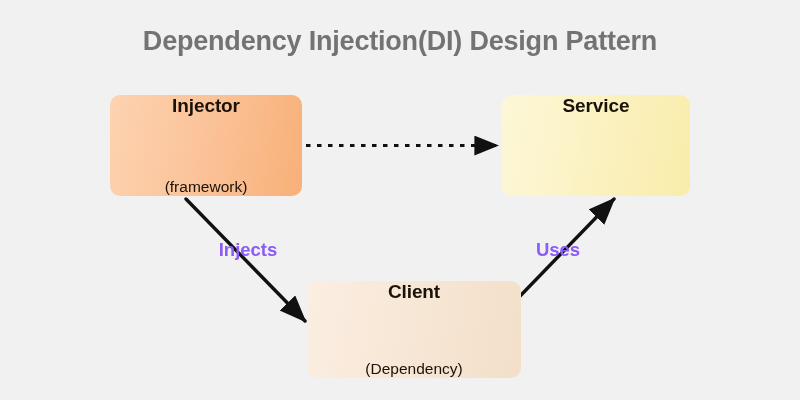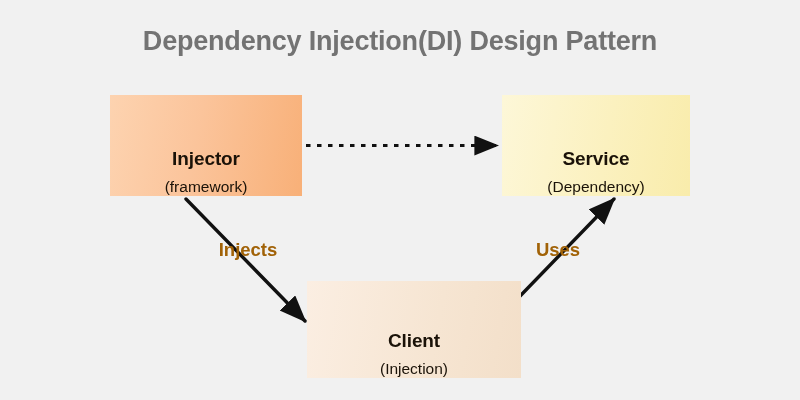--- a/index.html
+++ b/index.html
@@ -50,23 +50,23 @@
     letter-spacing: -0.2px;
     font-family: "Liberation Sans", sans-serif;
   }
 
   
   .node {
     position: absolute;
     display: flex;
     flex-direction: column;
     align-items: center;
-    justify-content: flex-end;
+    justify-content: space-between;
     box-sizing: border-box;
-    border-radius: 0;
+    border-radius: 10px;
     color: #1a1208;
     line-height: 1.15;
   }
   .node .node-title {
     font-size: 19px;
     font-weight: bold;
     letter-spacing: -0.1px;
   }
   .node .node-sub {
     font-size: 15.5px;
@@ -94,21 +94,21 @@
     width: 214px;
     height: 97px;
     background: linear-gradient(100deg, #fbeee2 0%, #f6e5d2 60%, #f3dfc9 100%);
   }
 
   
   .edge-label {
     position: absolute;
     font-size: 18.5px;
     font-weight: bold;
-    color: #a16207;
+    color: #8b5cf6;
     white-space: nowrap;
     text-align: center;
   }
   #label-injects {
     left: 198px;
     top: 239px;
     width: 100px;
   }
   #label-uses {
     left: 520px;
@@ -146,26 +146,25 @@
 
     <div class="title">Dependency Injection(DI) Design Pattern</div>
 
     <div class="node" id="node-injector">
       <div class="node-title">Injector</div>
       <div class="node-sub">(framework)</div>
     </div>
 
     <div class="node" id="node-service">
       <div class="node-title">Service</div>
-      <div class="node-sub">(Dependency)</div>
     </div>
 
     <div class="node" id="node-client">
       <div class="node-title">Client</div>
-      <div class="node-sub">(Injection)</div>
+      <div class="node-sub">(Dependency)</div>
     </div>
 
     <div class="edge-label" id="label-injects">Injects</div>
 
     <div class="edge-label" id="label-uses">Uses</div>
 
   </div>
 </div>
 
 </body></html>

